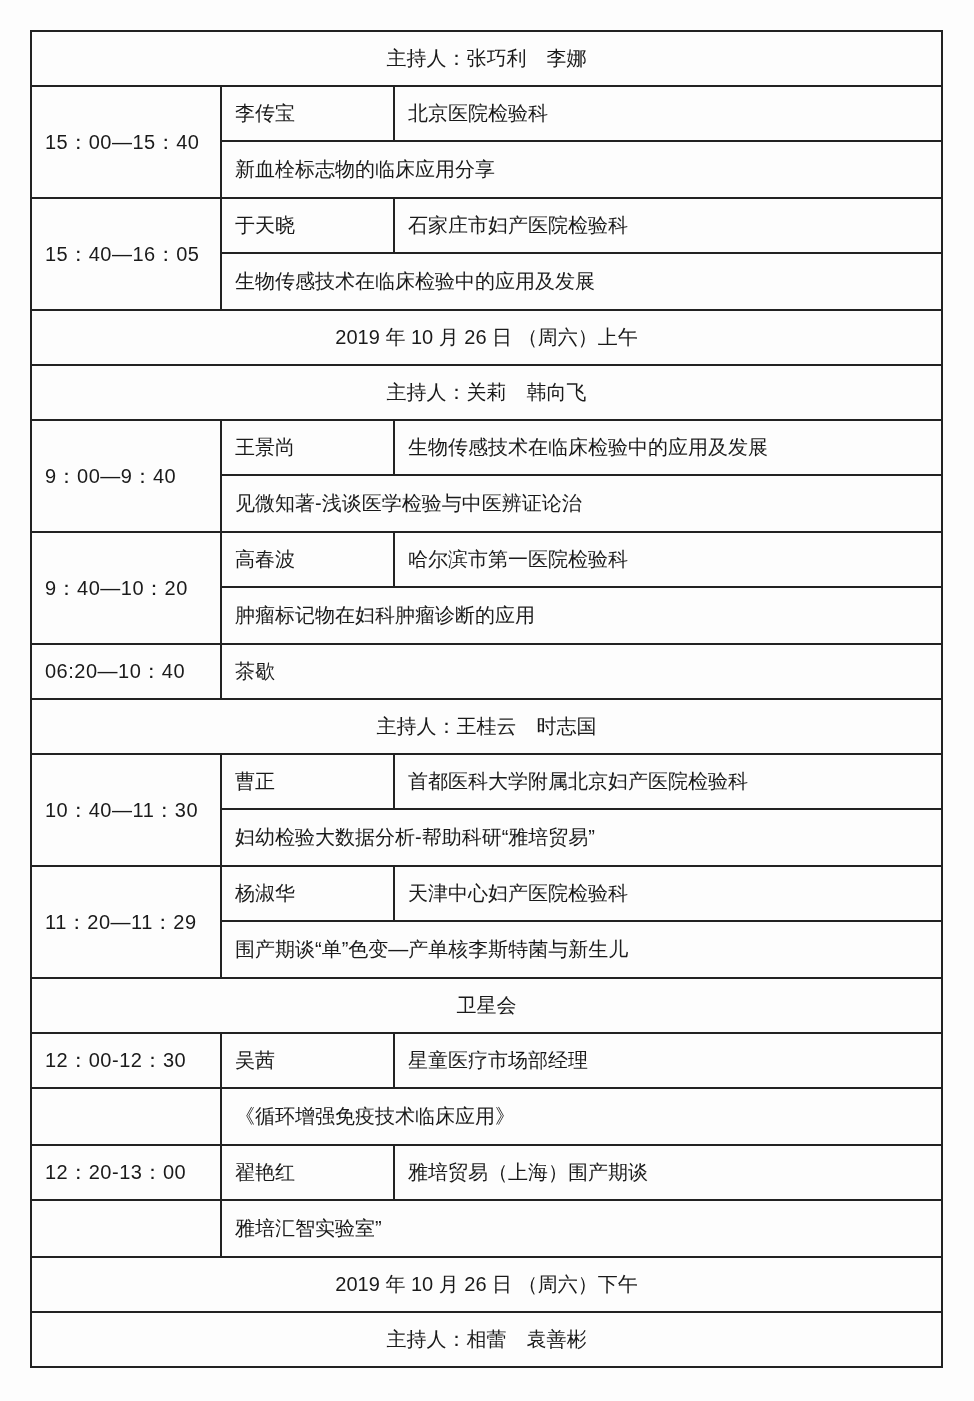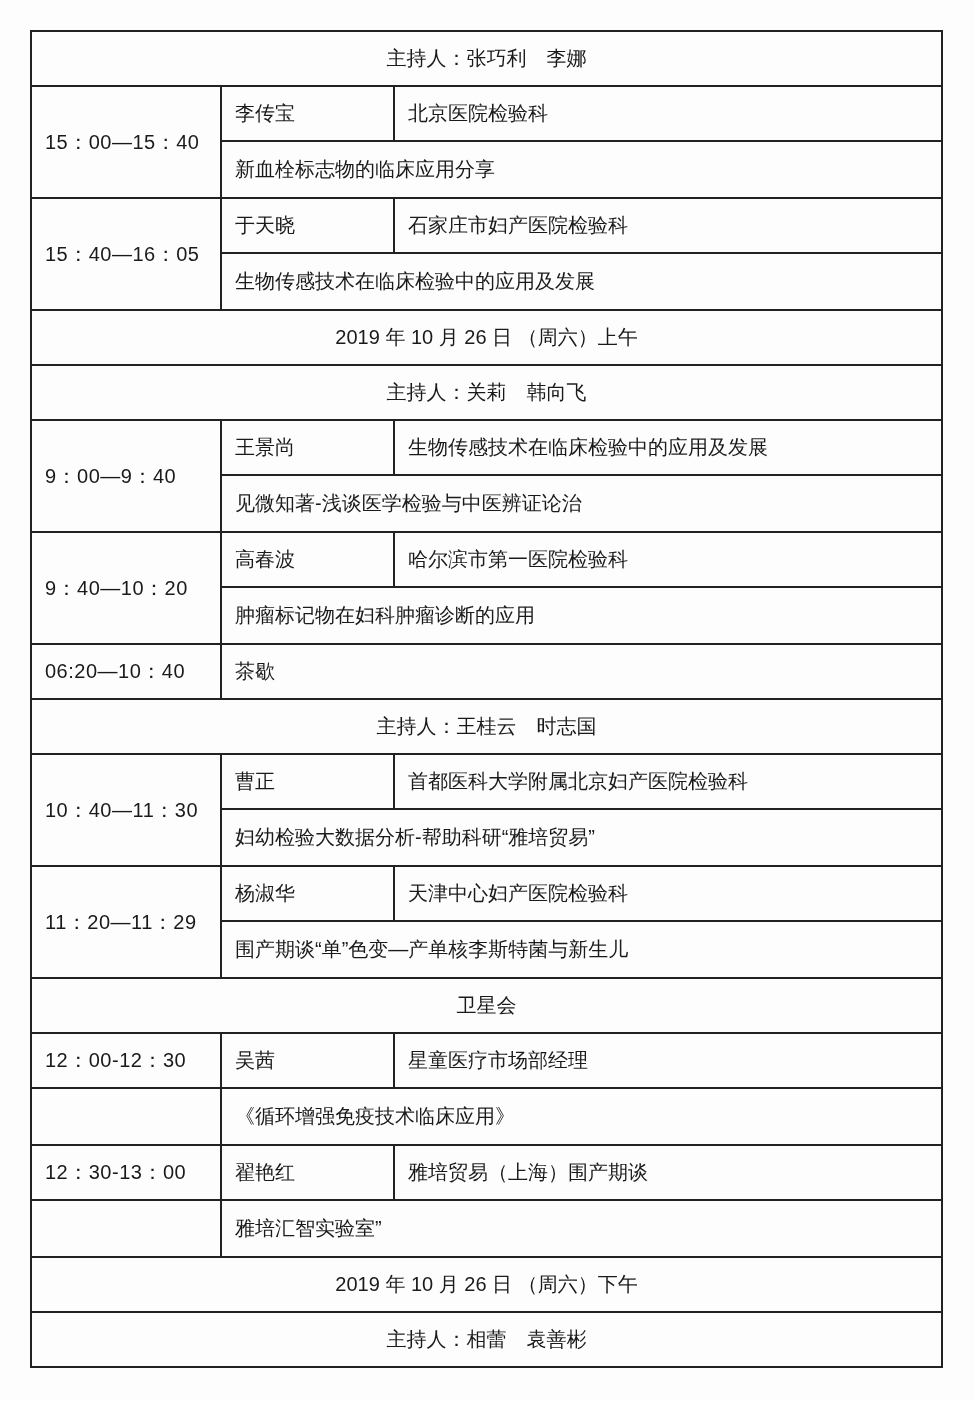--- a/index.html
+++ b/index.html
@@ -144,21 +144,21 @@
         <td>吴茜</td>
         <td>星童医疗市场部经理</td>
       </tr>
 
       <tr class="r-title">
         <td class="time"></td>
         <td colspan="2">《循环增强免疫技术临床应用》</td>
       </tr>
 
       <tr class="r-talk">
-        <td class="time">12：30-13：00</td>
+        <td class="time">12：20-13：00</td>
         <td>翟艳红</td>
         <td>雅培贸易（上海）围产期谈</td>
       </tr>
 
       <tr class="r-title">
         <td class="time"></td>
         <td colspan="2">雅培汇智实验室”</td>
       </tr>
 
       <tr class="r-head">

